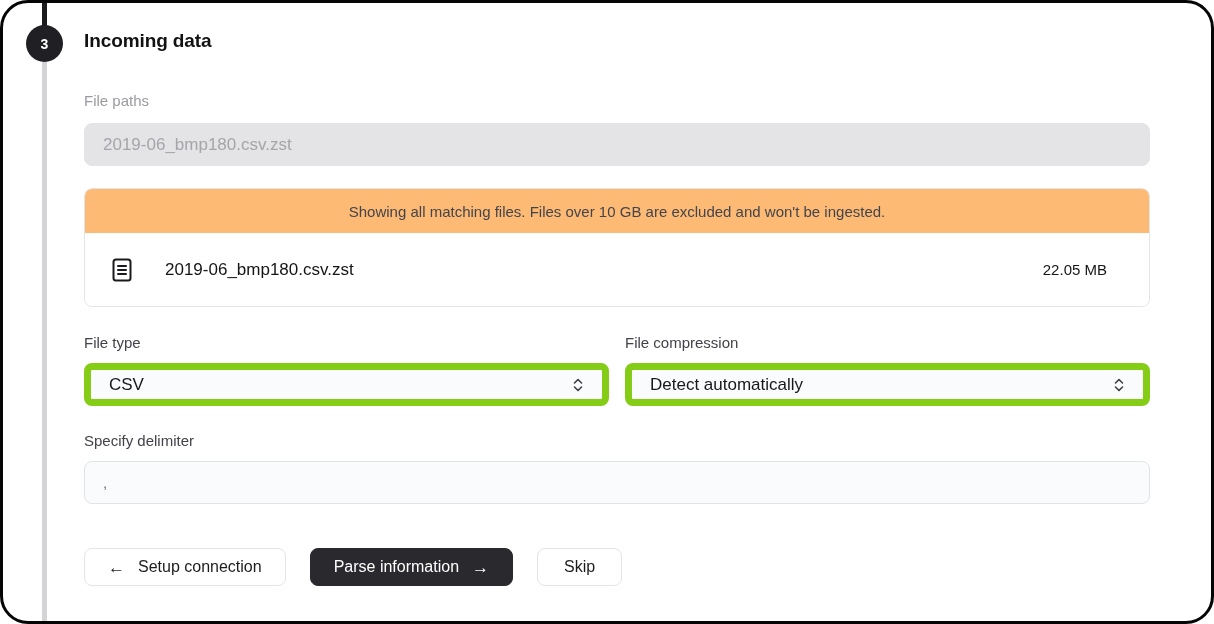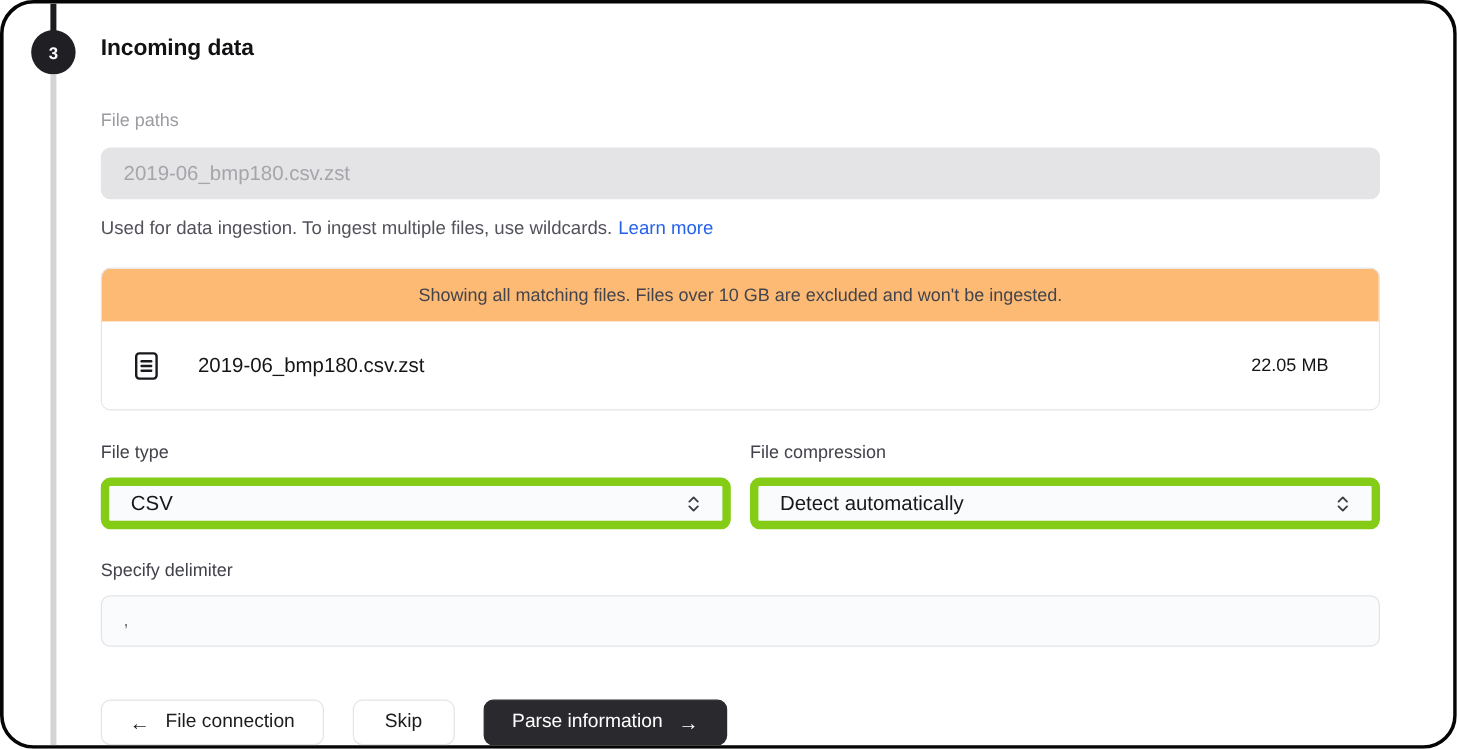--- a/index.html
+++ b/index.html
@@ -129,21 +129,20 @@
   </div>
   <div class="timeline-gray"></div>
 
   <div class="content">
 
     <h1 class="step-title">Incoming data</h1>
 
     <div class="label muted mt-20">File paths</div>
     <input class="text-input disabled" disabled="" value="2019-06_bmp180.csv.zst" style="">
 
-    <div class="helper"><span>Used for data ingestion. To ingest multiple files, use wildcards.</span><a>Learn more</a></div>
 
     <div class="files-panel">
       <div class="files-banner">Showing all matching files. Files over 10 GB are excluded and won't be ingested.</div>
       <div class="file-row">
         <span class="file-icon">
           <svg viewBox="0 0 22 24" width="22" height="24" fill="none" stroke="currentColor" stroke-width="2" stroke-linecap="round">
             <rect x="2.5" y="1.5" width="17" height="21" rx="2.5"></rect>
             <line x1="7" y1="8" x2="15" y2="8"></line>
             <line x1="7" y1="12" x2="15" y2="12"></line>
             <line x1="7" y1="16" x2="15" y2="16"></line>
@@ -180,25 +179,25 @@
         </div>
       </div>
     </div>
 
     <div class="label mt-25">Specify delimiter</div>
     <input class="text-input delimiter" style="margin-top: 11px;" value=",">
 
     <div class="actions">
       <button class="btn">
         <span class="arrow-glyph">←</span>
-        <span>File connection</span>
-      </button>
-      <button class="btn skip">
-        <span>Skip</span>
+        <span>Setup connection</span>
       </button>
       <button class="btn primary">
         <span>Parse information</span>
         <span class="arrow-glyph">→</span>
       </button>
+      <button class="btn skip">
+        <span>Skip</span>
+      </button>
     </div>
 
   </div>
 </div>
 
 </body></html>

